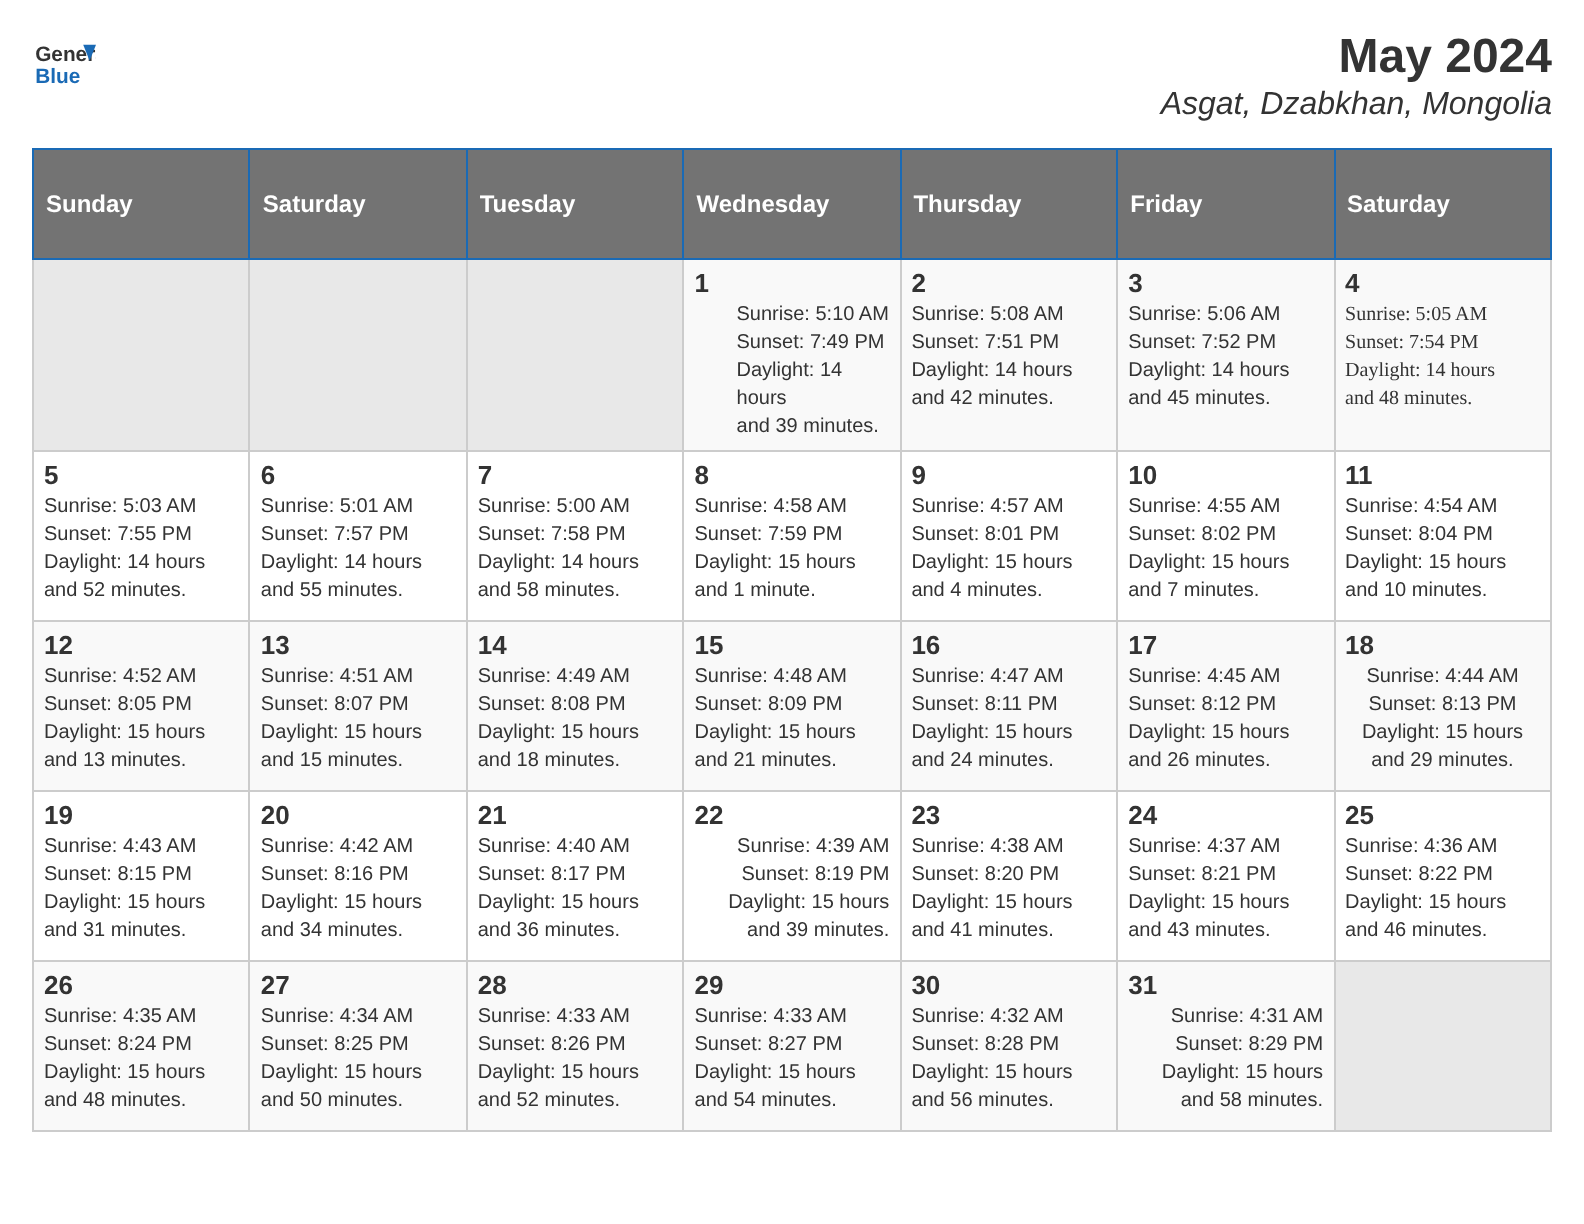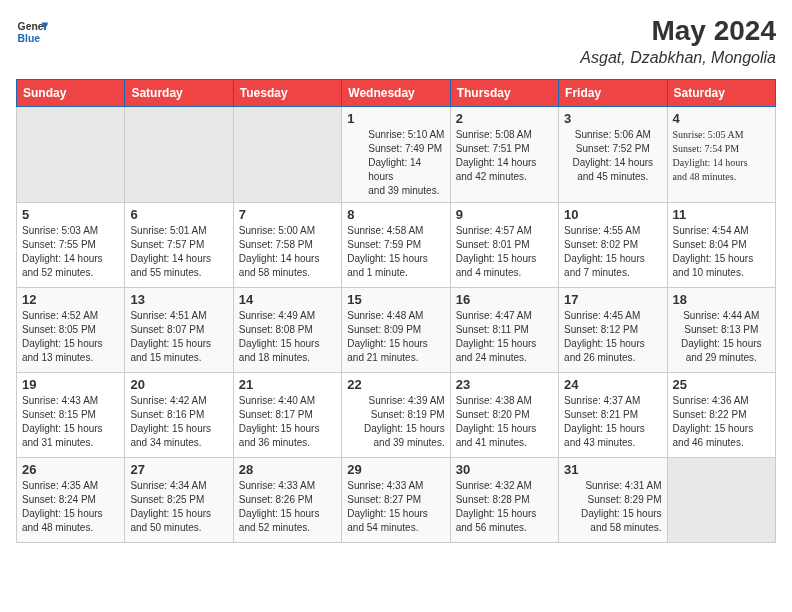--- a/index.html
+++ b/index.html
@@ -22,41 +22,41 @@
       gap: 4px;
     }
     .logo-icon {
       width: 32px;
       height: 32px;
     }
     .title-block {
       text-align: right;
     }
     .month-title {
-      font-size: 28px;
+      font-size: 24px;
       font-weight: bold;
       color: #333;
       line-height: 1.1;
     }
     .location {
       font-size: 16px;
       color: #333;
       margin-top: 2px;
       font-style: italic;
     }
     .calendar {
       width: 100%;
       border-collapse: collapse;
       font-size: 11px;
     }
     .calendar th {
-      background: #ef4444;
+      background: #737373;
       color: #fff;
       text-align: left;
-      padding: 6px 6px;
+      padding: 20px 6px;
       font-size: 12px;
       font-weight: bold;
       border: 1px solid #1a6ab5;
     }
     .calendar td {
       border: 1px solid #ccc;
       vertical-align: top;
       padding: 4px 5px;
       width: 107px;
       height: 85px;
@@ -127,21 +127,21 @@
         </td>
         <td>
           <span class="day-num">2</span>
           <div class="day-info" style="white-space: pre-line;">Sunrise: 5:08 AM
 Sunset: 7:51 PM
 Daylight: 14 hours
 and 42 minutes.</div>
         </td>
         <td>
           <span class="day-num">3</span>
-          <div class="day-info" style="white-space: pre-line; text-align: center;">Sunrise: 5:06 AM
+          <div class="day-info" style="white-space: pre-line;">Sunrise: 5:06 AM
 Sunset: 7:52 PM
 Daylight: 14 hours
 and 45 minutes.</div>
         </td>
         <td>
           <span class="day-num">4</span>
           <div class="day-info" style="white-space: pre-line; font-family: Liberation Serif, serif;">Sunrise: 5:05 AM
 Sunset: 7:54 PM
 Daylight: 14 hours
 and 48 minutes.</div>

